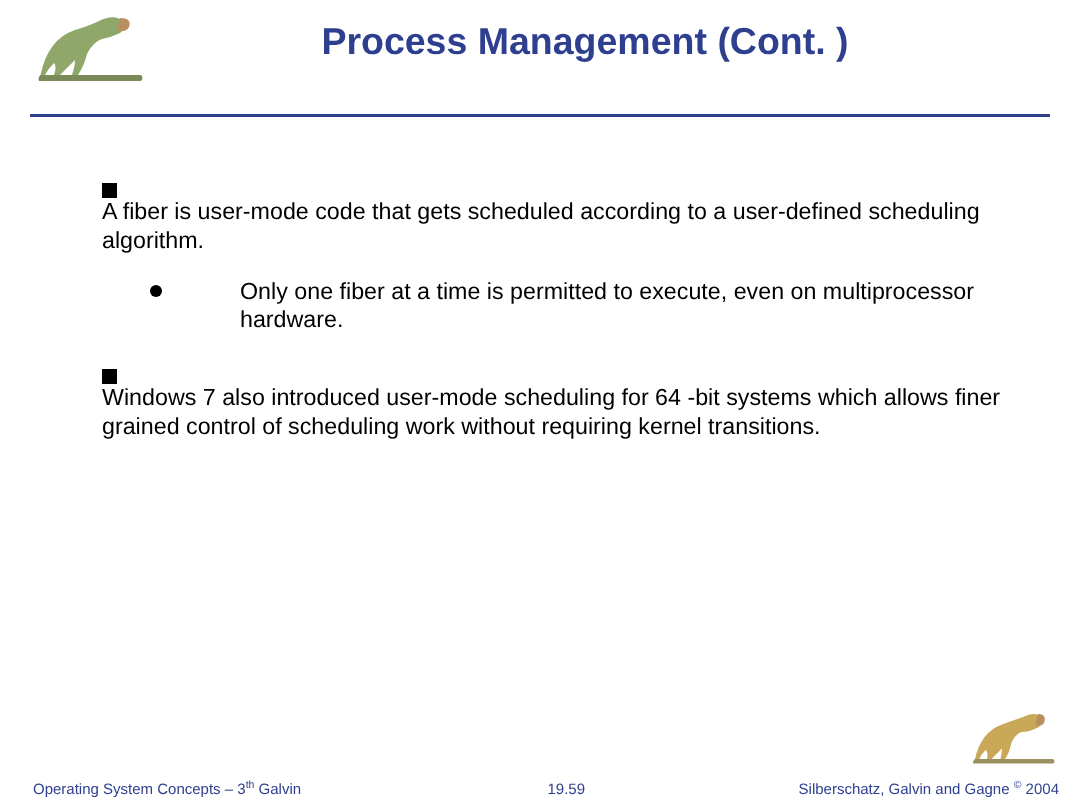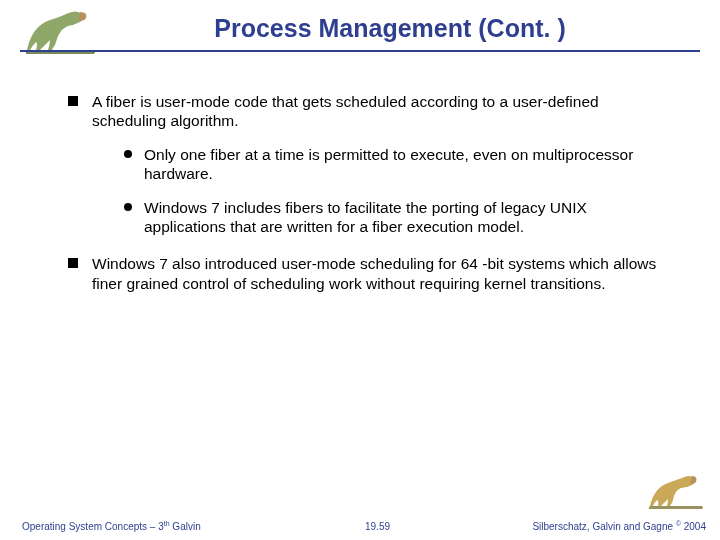--- a/index.html
+++ b/index.html
@@ -12,21 +12,21 @@
     overflow: hidden;
   }
   .slide {
     width: 100%;
     height: 100%;
     position: relative;
   }
   .header {
     position: relative;
     padding: 14px 20px 0 20px;
-    height: 52px;
+    height: 78px;
   }
   .title {
     text-align: center;
     color: #2e3f8f;
     font-size: 25px;
     font-weight: bold;
     padding-left: 60px;
   }
   .header-rule {
     position: absolute;
@@ -51,33 +51,35 @@
   }
   .content {
     padding: 40px 50px 0 68px;
     color: #000;
     font-size: 15.5px;
     line-height: 1.25;
   }
   .bullet-l1 {
     margin-bottom: 18px;
     display: flex;
+    flex-direction: column;
   }
   .bullet-l1 .marker {
     flex: 0 0 auto;
     width: 10px;
     height: 10px;
     background: #000;
     margin-top: 4px;
     margin-right: 14px;
   }
   .bullet-l1 .text { flex: 1; }
   .bullet-l2 {
     margin: 14px 0 0 32px;
     display: flex;
+    gap: 40px;
   }
   .bullet-l2 .marker {
     flex: 0 0 auto;
     width: 8px;
     height: 8px;
     background: #000;
     border-radius: 50%;
     margin-top: 5px;
     margin-right: 12px;
   }
@@ -129,24 +131,20 @@
     <div class="bullet-l1">
       <span class="marker"></span>
       <div class="text">
         <span>A fiber is user-mode code that gets scheduled according to a user-defined scheduling algorithm.</span>
 
         <div class="bullet-l2">
           <span class="marker"></span>
           <span class="text">Only one fiber at a time is permitted to execute, even on multiprocessor hardware.</span>
         </div>
 
-        <div class="bullet-l2">
-          <span class="marker"></span>
-          <span class="text">Windows 7 includes fibers to facilitate the porting of legacy UNIX applications that are written for a fiber execution model.</span>
-        </div>
       </div>
     </div>
 
     <div class="bullet-l1">
       <span class="marker"></span>
       <span class="text">Windows 7 also introduced user-mode scheduling for 64 -bit systems which allows finer grained control of scheduling work without requiring kernel transitions.</span>
     </div>
 
   </div>
 

